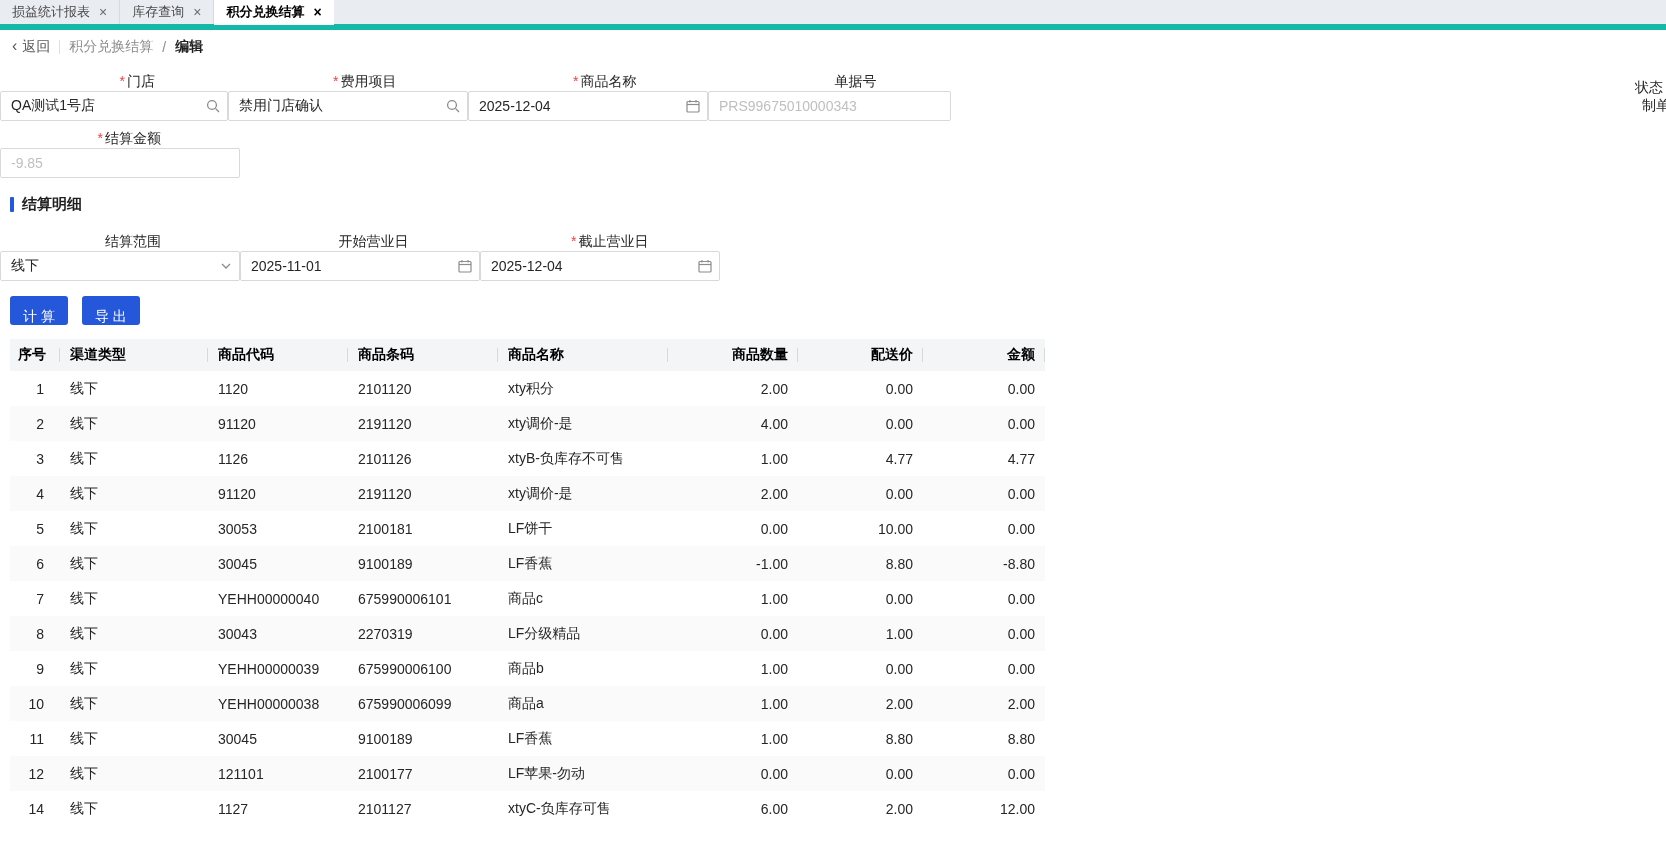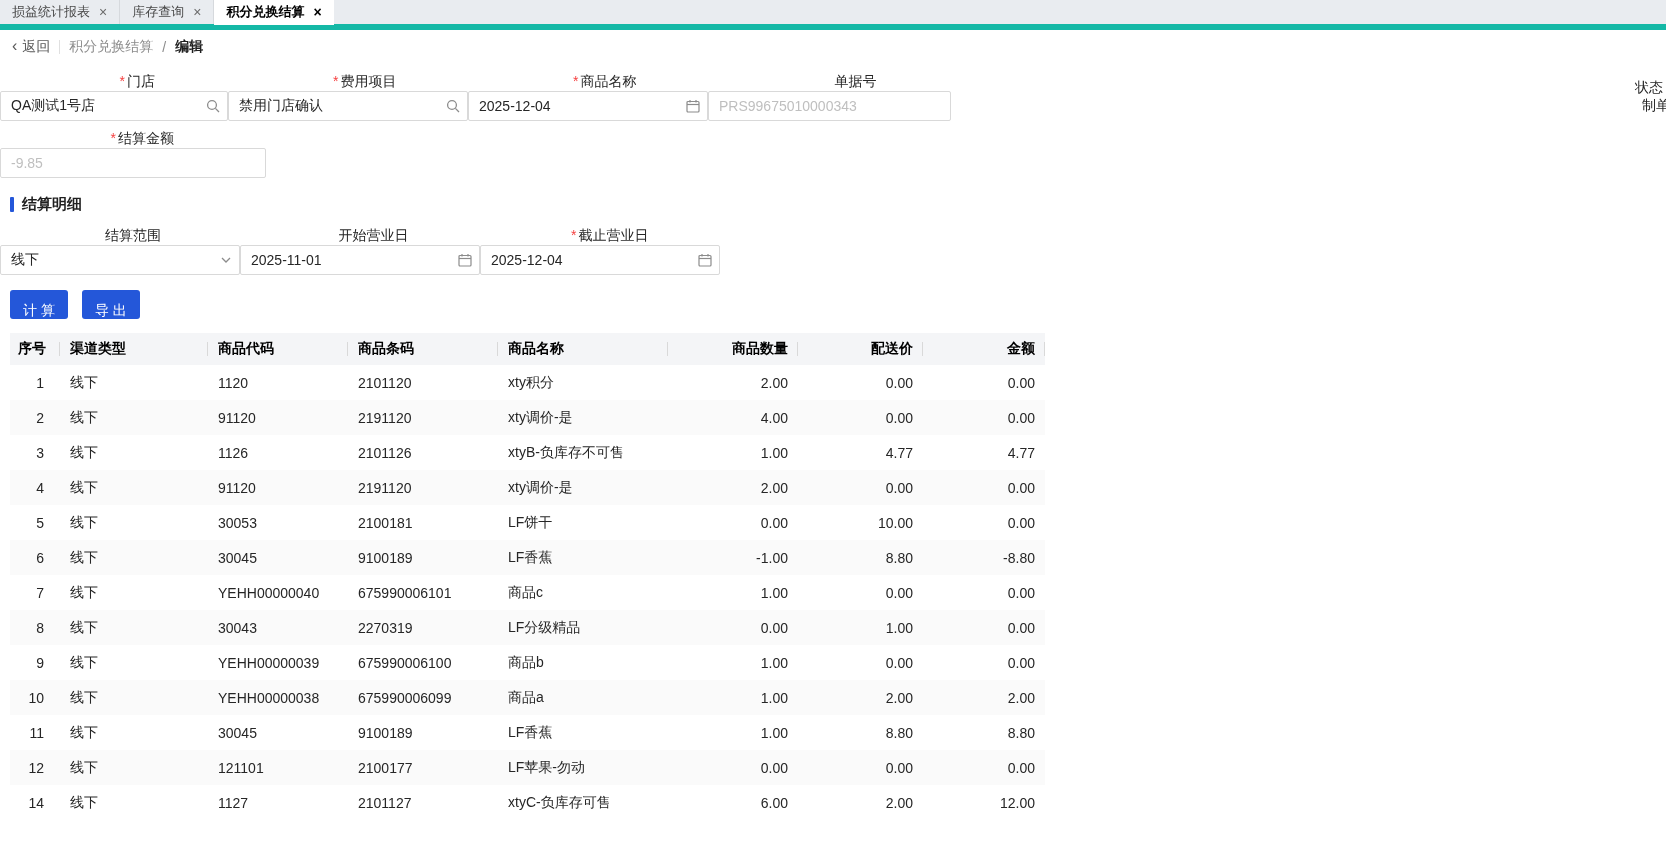--- a/index.html
+++ b/index.html
@@ -137,32 +137,32 @@
   </div>
   <div class="field status-field">
     <label style="padding-right:0">状态</label>
     <span class="status-value">制单</span>
   </div>
 </div>
 
 <div class="form-row">
   <div class="field">
     <label style="width:100px"><span class="req">*</span><span>结算金额</span></label>
-    <div class="ctl" style="width:266px">
+    <div class="ctl" style="width:240px">
       <input class="muted" style="padding-right: 10px;" value="-9.85">
     </div>
   </div>
 </div>
 
 <div class="section">
   <span class="bar" style="background:#2457d9"></span>
   <b>结算明细</b>
 </div>
 
-<div class="form-row" style="margin-top:13px">
+<div class="form-row" style="margin-top:19px">
   <div class="field">
     <label style="width:100px">结算范围</label>
     <div class="ctl" style="width:240px">
       <div class="selbox">
         <span>线下</span>
       </div>
       <span class="icon">
         <svg width="12" height="12" viewBox="0 0 12 12">
             <path d="M2 4l4 4 4-4" fill="none" stroke="#8c8c8c" stroke-width="1.3"></path>
           </svg>

